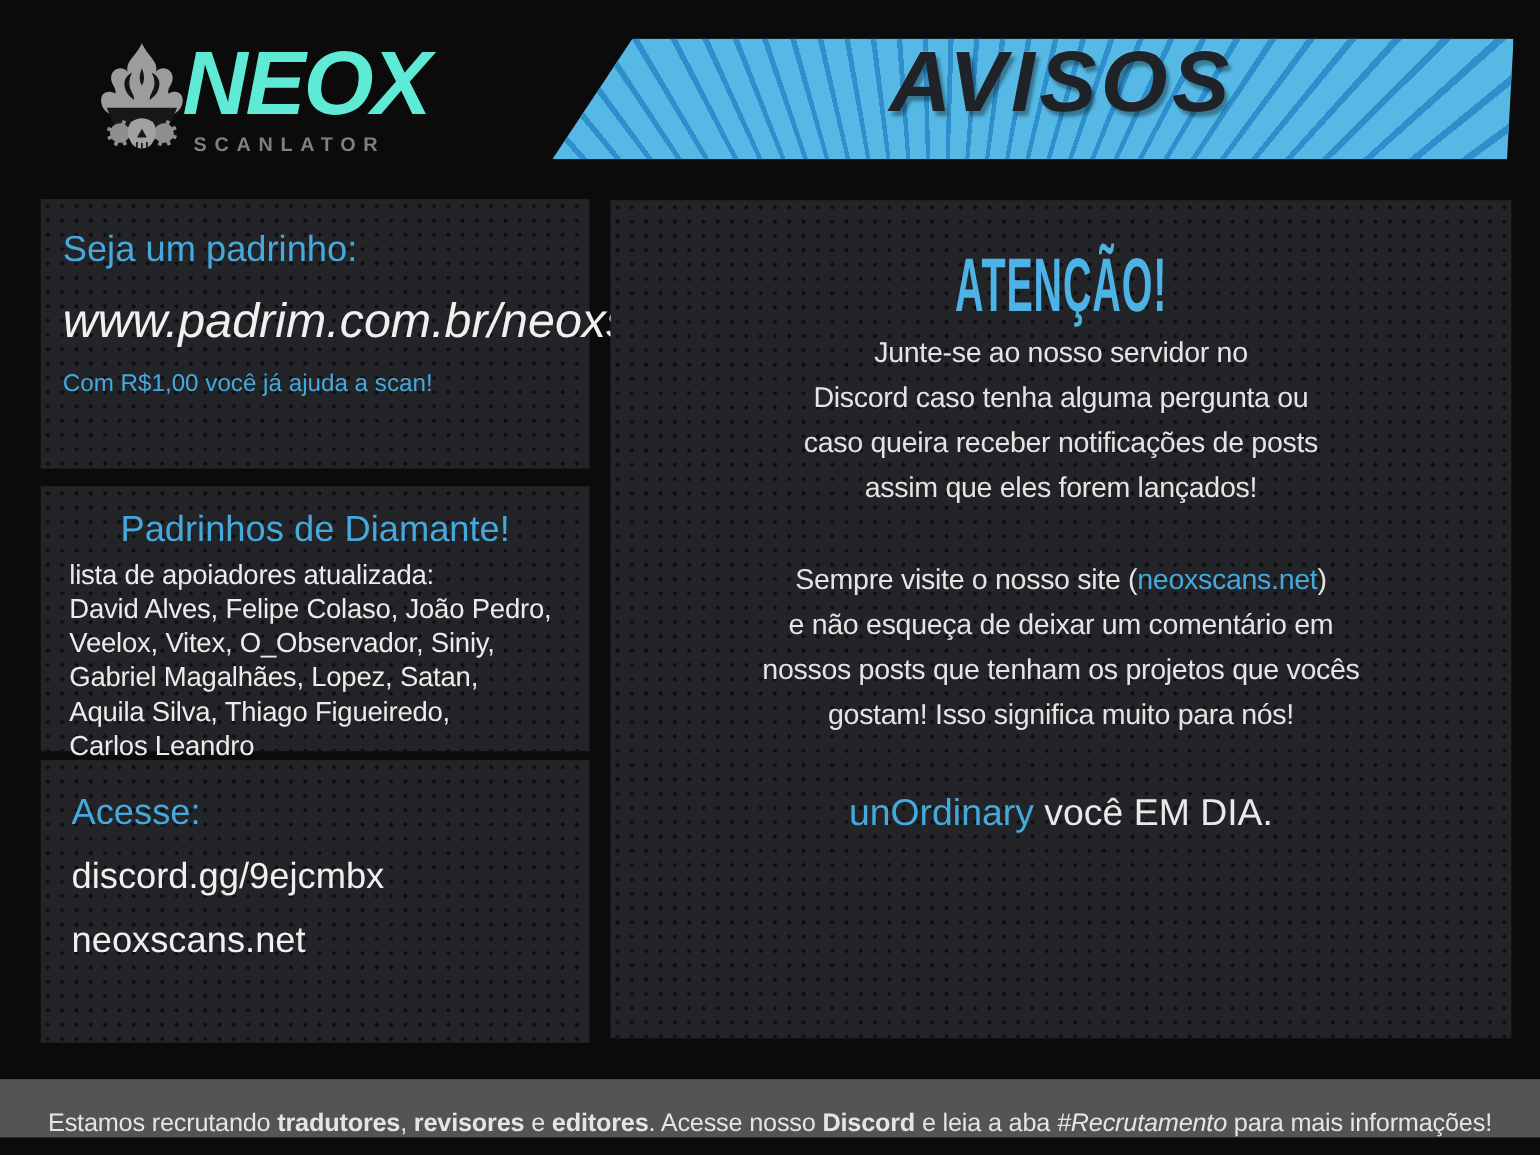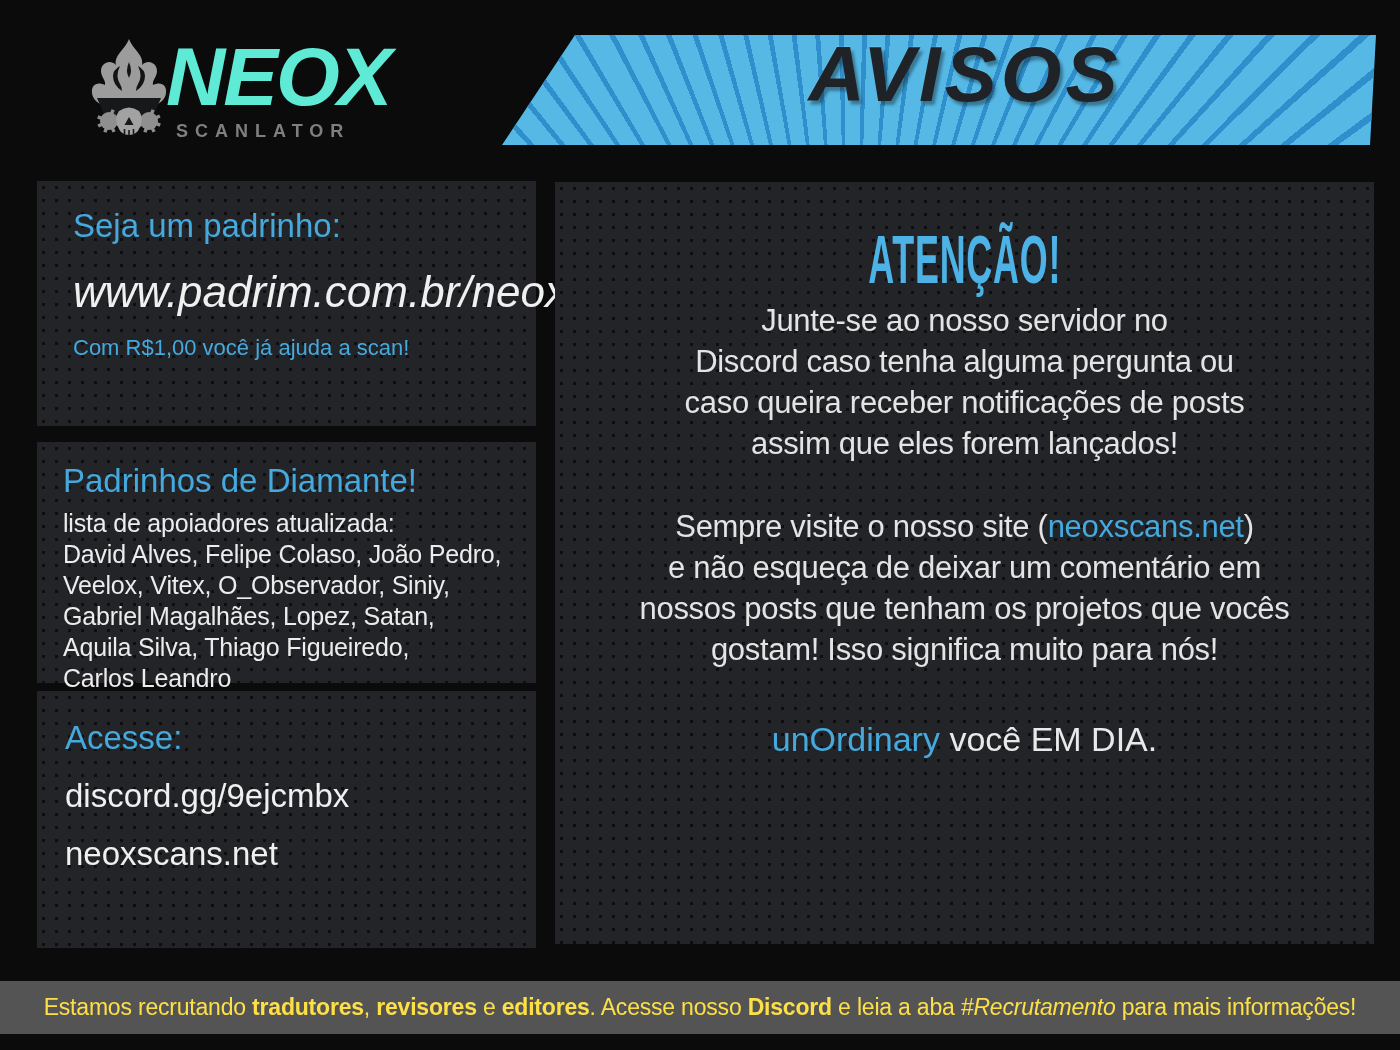--- a/index.html
+++ b/index.html
@@ -43,51 +43,51 @@
   
   .panel {
     position:absolute;
     background-color:#232427;
     background-image: radial-gradient(#0e0e10 1.7px, transparent 2px);
     background-size:13px 13px;
   }
   .blue { color:#45a9de; }
   .panel-heading { font-size:33px; color:#45a9de; }
 
-  .panel-padrim { left:37px; top:181px; width:499px; height:245px; padding:26px 36px; }
+  .panel-padrim { left:37px; top:181px; width:499px; height:245px; padding:26px 20px; }
   .padrim-url { font-size:44px; font-style:italic; color:#f0f0f0; margin-top:22px; }
   .padrim-note { font-size:22px; color:#45a9de; margin-top:18px; }
 
   .panel-diamante { left:37px; top:442px; width:499px; height:241px; padding:20px 26px; }
   .diamante-line { font-size:25px; color:#ececec; line-height:31px; letter-spacing:-0.2px; white-space:nowrap; }
-  .panel-diamante .panel-heading { margin-bottom:8px; }
+  .panel-diamante .panel-heading { margin-bottom:8px;text-align:center; }
 
   .panel-acesse { left:37px; top:691px; width:499px; height:257px; padding:28px 28px; }
   .acesse-link { font-size:33px; color:#f0f0f0; margin-top:20px; white-space:nowrap; }
   .acesse-link.small { font-size:28px; margin-top:24px; }
 
   .panel-atencao {
     left:555px; top:182px; width:819px; height:762px;
     text-align:center; padding-top:36px;
   }
   .atencao-title {
     display:inline-block;
     font-size:46px; font-weight:bold; color:#4db3e6; letter-spacing:1px;
     transform:scale(.78,1.5); transform-origin:center top;
   }
-  .atencao-para { font-size:31px; line-height:41px; color:#e4e4e4; letter-spacing:-0.3px; }
+  .atencao-para { font-size:26px; line-height:41px; color:#e4e4e4; letter-spacing:-0.3px; }
   .para-1 { margin-top:28px; }
   .para-2 { margin-top:42px; }
   .status-line { margin-top:50px; font-size:34px; color:#e9e9e9; }
 
   
   .recruit-bar {
     position:absolute; left:0; top:981px; width:1400px; height:53px;
-    background:#545454; color:#fde047;
-    display:flex; align-items:center; justify-content:center;
+    background:#545454; color:#e5e5e5;
+    display:flex; align-items:flex-end; justify-content:center;
     font-size:23px; letter-spacing:-0.2px; white-space:pre;
   }
   .recruit-bar .b { font-weight:bold; }
   .recruit-bar .i { font-style:italic; }
 </style>
 </head>
 <body>
 
 <div class="page">
 

